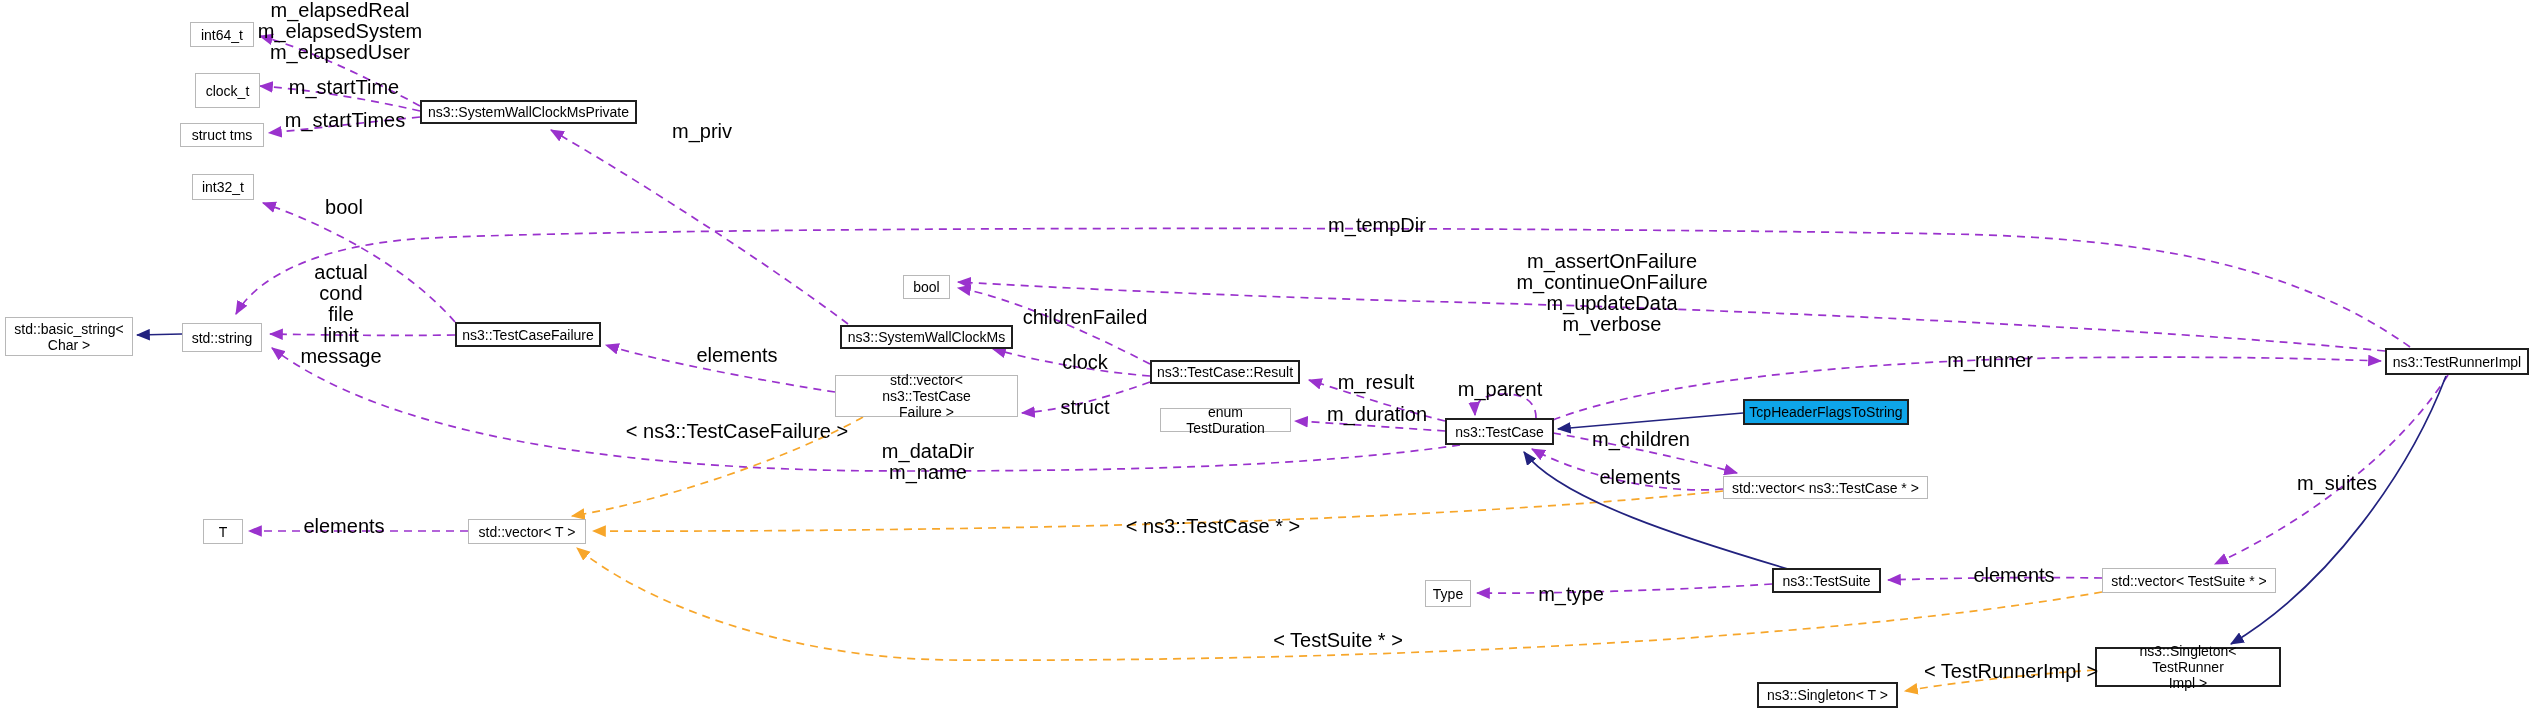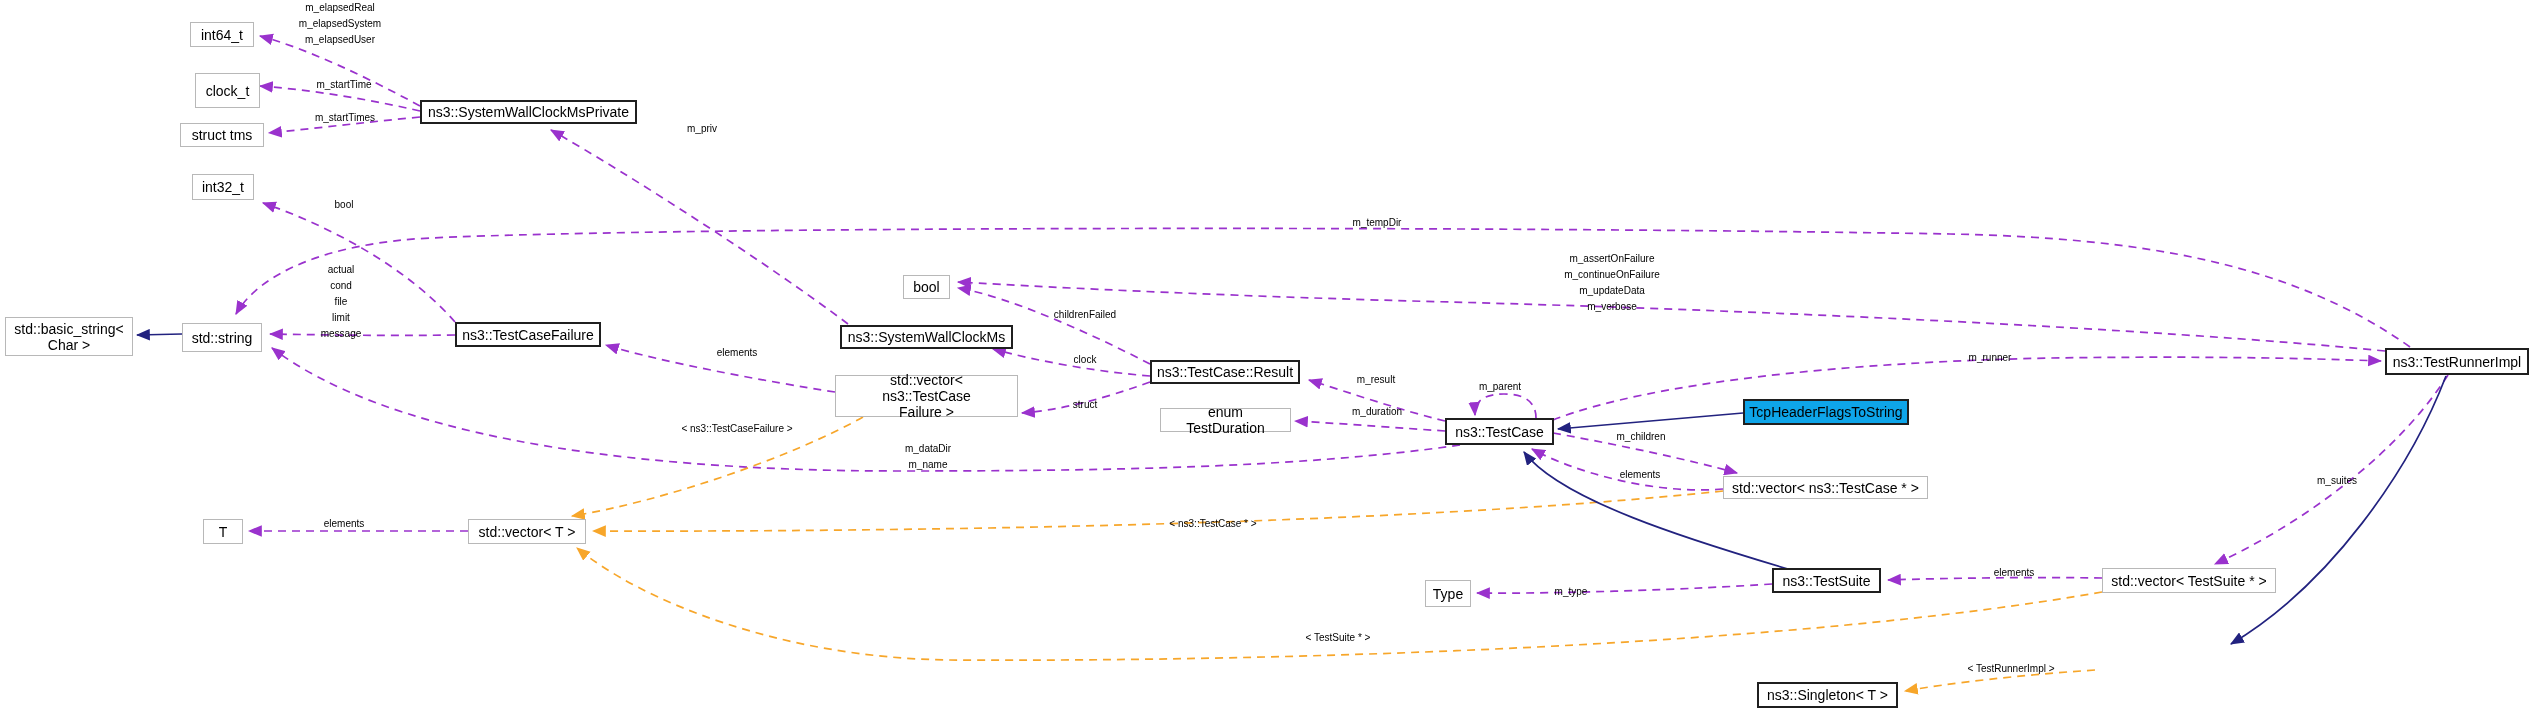--- a/index.html
+++ b/index.html
@@ -4,21 +4,21 @@
 <style>
   html,body{margin:0;padding:0;background:#ffffff;}
   #diagram{position:relative;width:2533px;height:713px;background:#ffffff;
            font-family:"Liberation Sans", sans-serif;color:#000;overflow:hidden;}
   svg.edge-layer{position:absolute;left:0;top:0;width:2533px;height:713px;}
   .node{position:absolute;box-sizing:border-box;display:flex;align-items:center;justify-content:center;
         text-align:center;background:#ffffff;border:1px solid #b8b8b8;font-size:14px;line-height:16px;
         white-space:pre-line;padding:0 8px;}
   .node.linked{border:2px solid #1f1f1f;}
   .node.current{border:2px solid #1f1f1f;background:#0ea5e9;}
-  .elabel{position:absolute;transform:translateX(-50%);text-align:center;font-size:10px;line-height:16px;
+  .elabel{position:absolute;transform:translateX(-50%);text-align:center;font-size:20px;line-height:21px;
           white-space:pre-line;}
   path.pe{stroke:#9a32cd;stroke-width:1.7;fill:none;stroke-dasharray:8,6;}
   path.oe{stroke:#f7a62a;stroke-width:1.7;fill:none;stroke-dasharray:8,6;}
   path.ne{stroke:#22227f;stroke-width:1.7;fill:none;}
 </style>
 </head>
 <body>
 
 <div id="diagram">
 
@@ -87,20 +87,22 @@
   <div class="node" style="left:1160px;top:408px;width:131px;height:24px;">enum TestDuration</div>
   <div class="node linked" style="left:1445px;top:418px;width:109px;height:27px;">ns3::TestCase</div>
   <div class="node current" style="left:1743px;top:399px;width:166px;height:26px;">TcpHeaderFlagsToString</div>
   <div class="node" style="left:1723px;top:476px;width:205px;height:23px;">std::vector&lt; ns3::TestCase * &gt;</div>
   <div class="node linked" style="left:2385px;top:348px;width:144px;height:27px;">ns3::TestRunnerImpl</div>
   <div class="node" style="left:203px;top:519px;width:40px;height:25px;">T</div>
   <div class="node" style="left:468px;top:519px;width:118px;height:25px;">std::vector&lt; T &gt;</div>
   <div class="node" style="left:1425px;top:580px;width:46px;height:27px;">Type</div>
   <div class="node linked" style="left:1772px;top:568px;width:109px;height:25px;text-align:center;">ns3::TestSuite</div>
   <div class="node" style="left:2102px;top:568px;width:174px;height:25px;">std::vector&lt; TestSuite * &gt;</div>
+  <div class="node linked" style="left:2095px;top:647px;width:186px;height:40px;">ns3::Singleton&lt; TestRunner
+Impl &gt;</div>
   <div class="node linked" style="left:1757px;top:682px;width:141px;height:26px;">ns3::Singleton&lt; T &gt;</div>
 
   <div class="elabel" style="left:340px;top:0px;">m_elapsedReal
 m_elapsedSystem
 m_elapsedUser</div>
   <div class="elabel" style="left:344px;top:77px;">m_startTime</div>
   <div class="elabel" style="left:345px;top:110px;">m_startTimes</div>
   <div class="elabel" style="left:702px;top:121px;">m_priv</div>
   <div class="elabel" style="left:344px;top:197px;">bool</div>
   <div class="elabel" style="left:1377px;top:215px;">m_tempDir</div>

